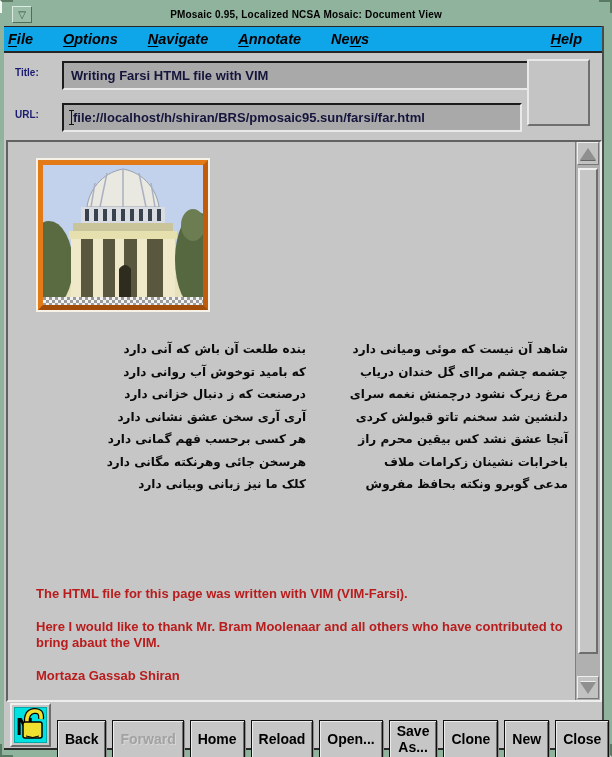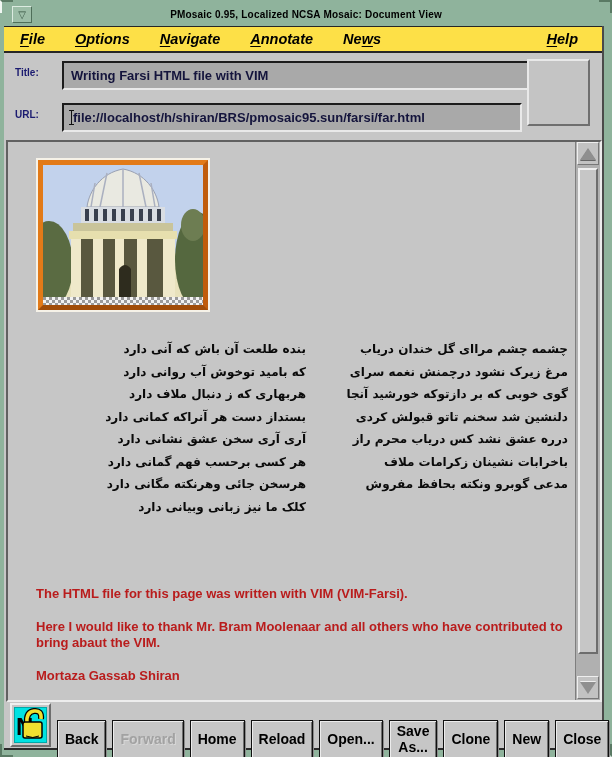--- a/index.html
+++ b/index.html
@@ -20,26 +20,26 @@
     display:flex;align-items:center;justify-content:center;}
   .titlebar .title{font-size:10px;font-weight:bold;color:#000;letter-spacing:0.2px;}
   .winmenu{position:absolute;left:8px;top:4px;width:20px;height:17px;background:#9cbda7;
     border:1px solid;border-color:#dcebe1 #4e6e59 #4e6e59 #dcebe1;
     display:flex;align-items:center;justify-content:center;
     font-size:10px;line-height:1;color:#33513f;cursor:default;}
   
   .main{position:absolute;left:4px;top:26px;width:600px;height:724px;background:#c6c6c6;
     border-right:2px solid #4a4a4a;border-bottom:2px solid #2a2a2a;}
   
-  .menubar{position:absolute;left:0;top:0;width:100%;height:27px;background:#fde047;
+  .menubar{position:absolute;left:0;top:0;width:100%;height:27px;background:#0ea5e9;
     border-top:1px solid #262626;border-bottom:2px solid #262626;
-    display:flex;align-items:center;padding:0 16px;
+    display:flex;align-items:center;padding:0 4px;
     font-style:italic;font-weight:bold;font-size:14.5px;color:#000;}
   .menubar .mitem{margin-right:30px;cursor:default;}
-  .menubar .mhelp{margin-left:auto;margin-right:8px;}
+  .menubar .mhelp{margin-left:auto;margin-right:16px;}
   .menubar u{text-decoration:underline;text-underline-offset:2px;}
   
   .flabel{position:absolute;font-size:10px;font-weight:bold;color:#1b1b70;}
   .tfield{position:absolute;height:29px;background:#a9a9a9;
     border:2px solid;border-color:#1c1c1c #e9e9e9 #e9e9e9 #1c1c1c;
     display:flex;align-items:center;padding:0 7px;
     font-size:13px;font-weight:bold;color:#14143c;white-space:nowrap;overflow:hidden;}
   .caret{display:inline-block;width:1px;height:15px;background:#111;margin-right:1px;position:relative;}
   .caret:before,.caret:after{content:"";position:absolute;left:-2px;width:5px;height:1px;background:#111;}
   .caret:before{top:0}.caret:after{bottom:0}
@@ -167,33 +167,32 @@
               <rect x="94" y="74" width="10" height="58"></rect>
               <rect x="120" y="74" width="12" height="58"></rect>
             </g>
             <path d="M76 132 L76 104 q6 -8 12 0 L88 132 Z" fill="#2e2c1e"></path>
             <rect x="0" y="132" width="160" height="8" fill="url(#chk)"></rect>
           </svg>
         </div>
       </div>
 
       <div class="poemcol poem-right">
+        <div>شاهد آن نیست که موئی ومیانی دارد</div>
         <div>چشمه چشم مراای گل خندان دریاب</div>
         <div>مرغ زیرک نشود درچمنش نغمه سرای</div>
-        <div>گوی خوبی که بر دازتوکه خورشید آنجا</div>
         <div>دلنشین شد سخنم تاتو قبولش کردی</div>
-        <div>درره عشق نشد کس دریاب محرم راز</div>
+        <div>آنجا عشق نشد کس بیقین محرم راز</div>
         <div>باخرابات نشینان زکرامات ملاف</div>
         <div>مدعی گوبرو ونکته بحافظ مفروش</div>
       </div>
       <div class="poemcol poem-left">
         <div>بنده طلعت آن باش که آنی دارد</div>
         <div>که بامید توخوش آب روانی دارد</div>
-        <div>هربهاری که ز دنبال ملاف دارد</div>
-        <div>بستداز دست هر آنراکه کمانی دارد</div>
+        <div>درصنعت که ز دنبال خزانی دارد</div>
         <div>آری آری سخن عشق نشانی دارد</div>
         <div>هر کسی برحسب فهم گمانی دارد</div>
         <div>هرسخن جائی وهرنکته مگانی دارد</div>
         <div>کلک ما نیز زبانی وبیانی دارد</div>
       </div>
 
       <div class="engtext">
         <p>The HTML file for this page was written with VIM (VIM-Farsi).</p>
         <p>Here I would like to thank Mr. Bram Moolenaar and all others who have contributed to bring abaut the VIM.</p>
         <p>Mortaza Gassab Shiran</p>

